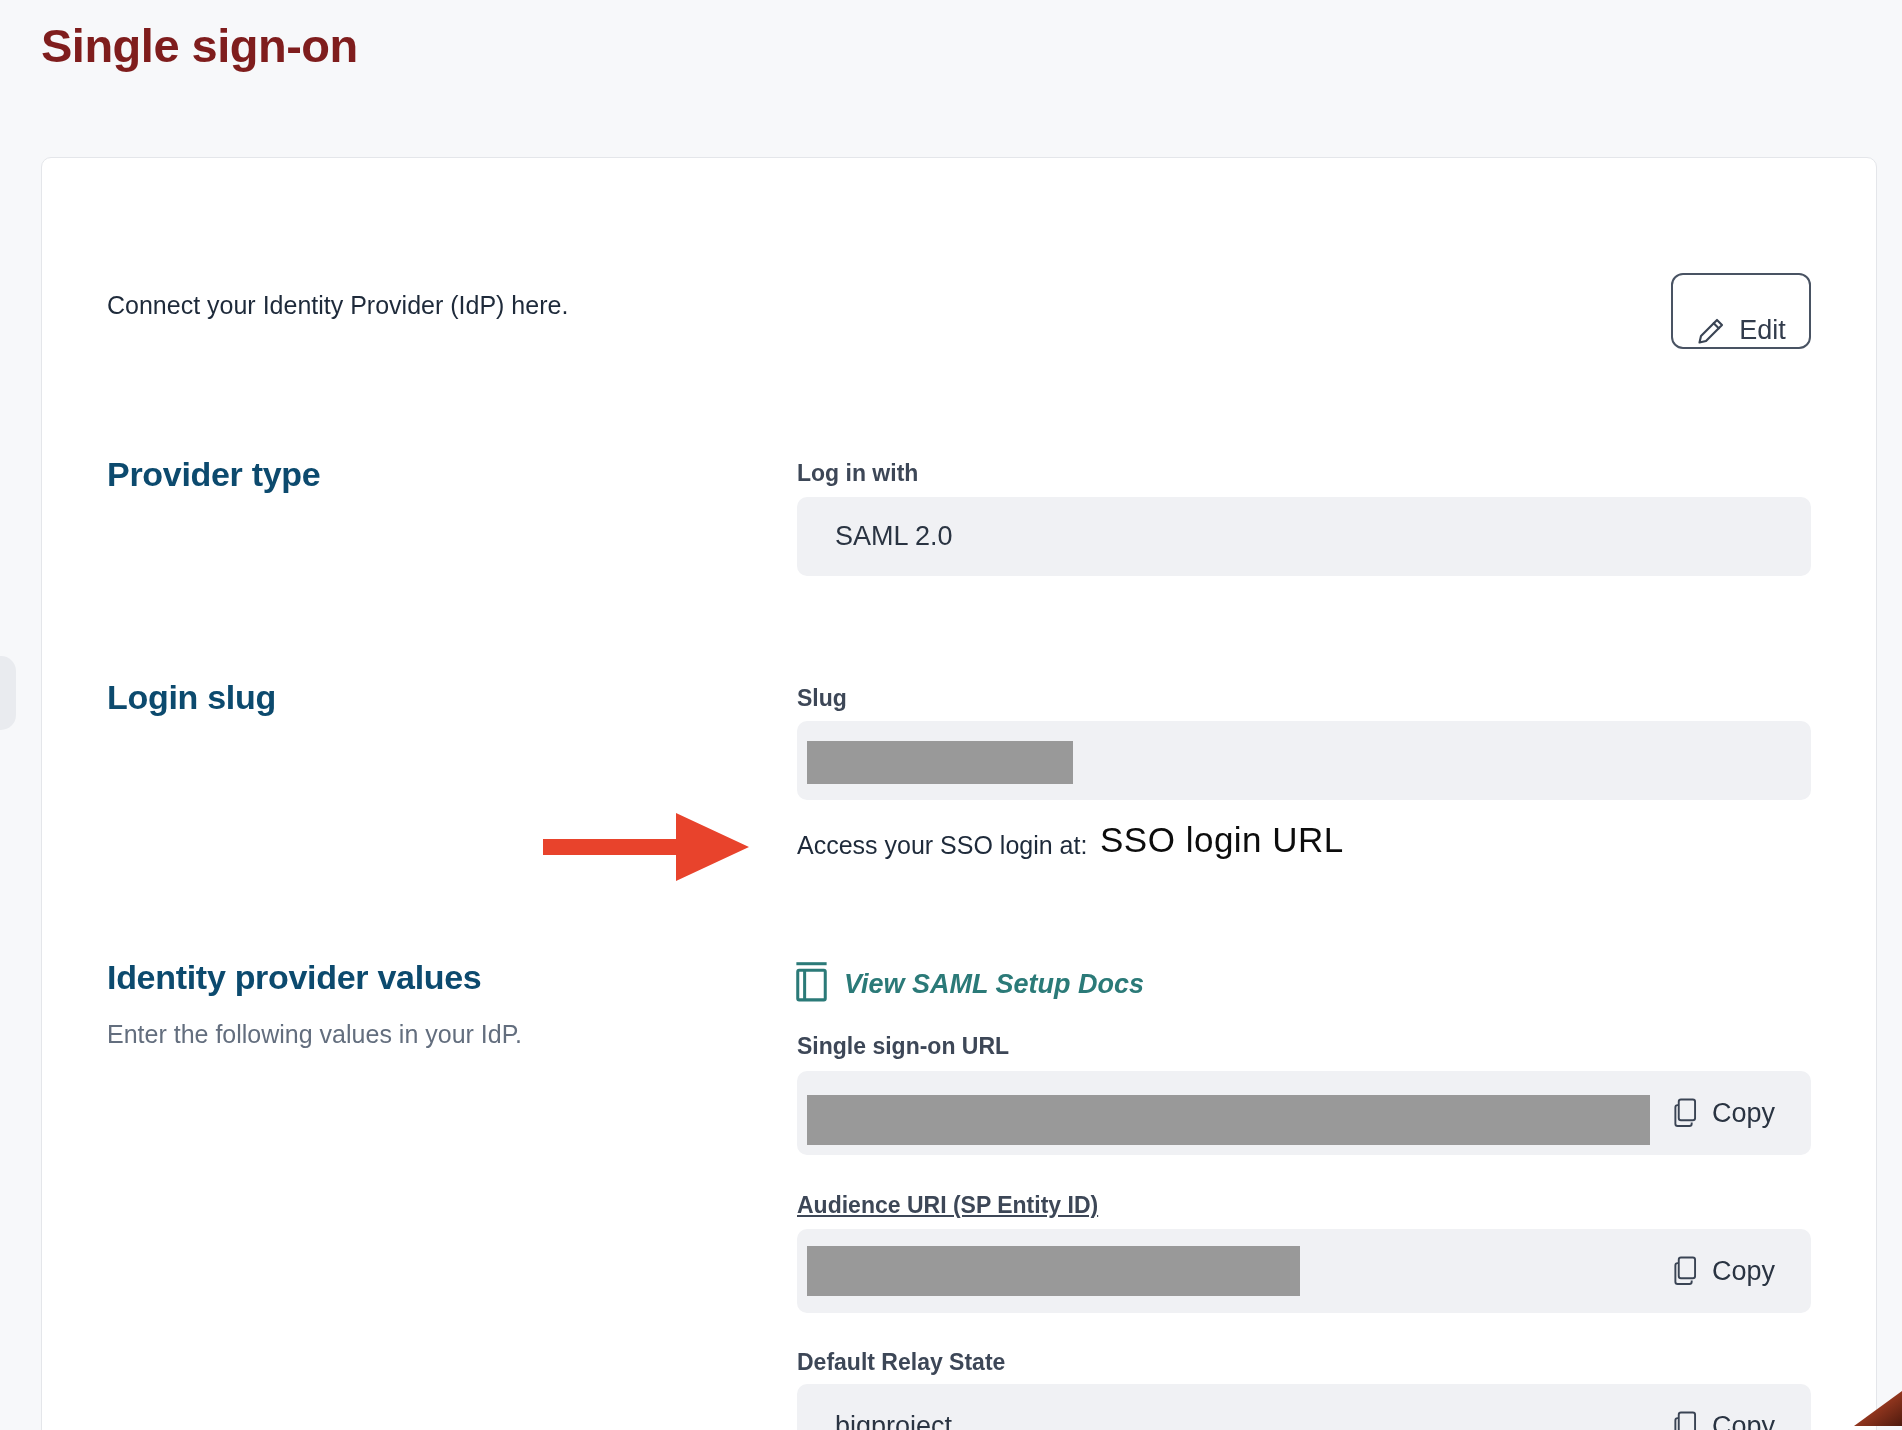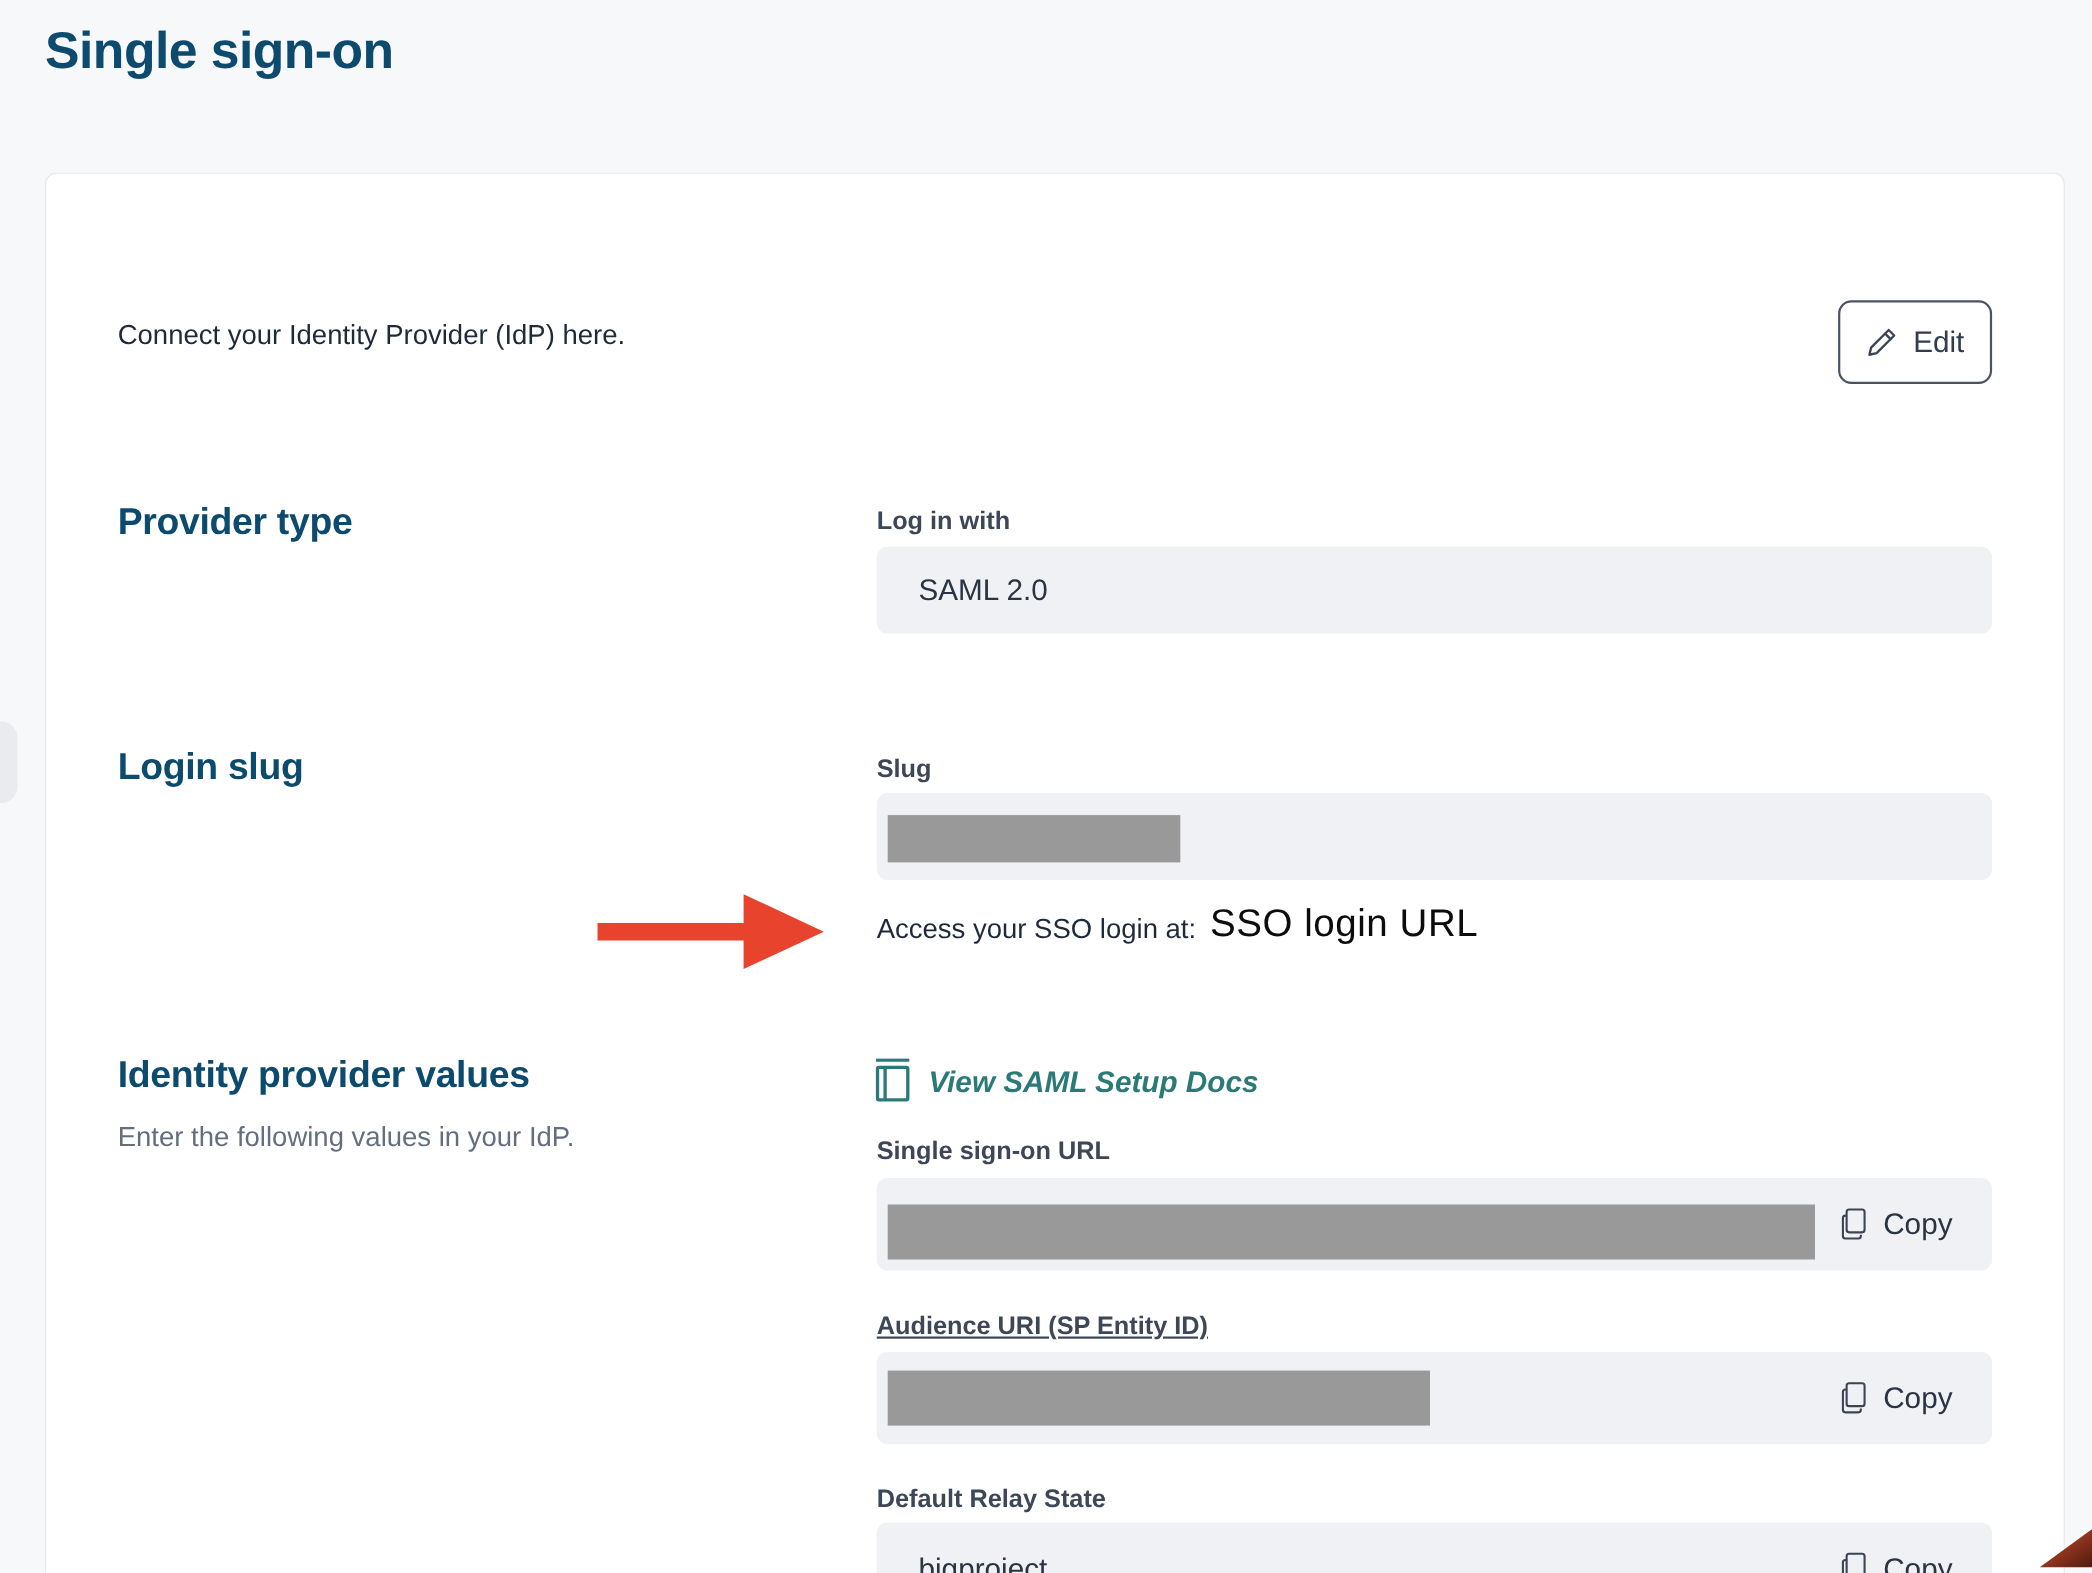--- a/index.html
+++ b/index.html
@@ -7,21 +7,21 @@
     width:1902px;height:1430px;
     background:#f7f8fa;
     font-family:"Liberation Sans", sans-serif;
     overflow:hidden;
     position:relative;
   }
   .page{position:absolute;inset:0;width:1902px;height:1430px;}
 
   .page-title{
     position:absolute;left:41px;top:18px;
-    font-size:47px;font-weight:700;color:#0c4a6e;
+    font-size:47px;font-weight:700;color:#7f1d1d;
     letter-spacing:-0.5px;margin:0;
   }
 
   .left-pill{
     position:absolute;left:-14px;top:656px;width:30px;height:74px;
     background:#e9ebef;border-radius:15px;
   }
 
   .card{
     position:absolute;left:41px;top:157px;width:1836px;height:1320px;
@@ -30,21 +30,21 @@
   }
 
   .intro-text{
     position:absolute;left:107px;top:291px;
     font-size:25px;color:#1e2a3a;
   }
 
   .edit-btn{
     position:absolute;left:1671px;top:273px;width:140px;height:76px;
     background:#ffffff;border:2px solid #495363;border-radius:12px;
-    display:flex;align-items:center;justify-content:center;gap:13px;
+    display:flex;align-items:flex-end;justify-content:center;gap:13px;
     font-family:"Liberation Sans", sans-serif;
     font-size:27px;color:#323c4c;cursor:pointer;box-sizing:border-box;
   }
   .edit-btn svg{display:block;}
 
   .section-heading{
     position:absolute;left:107px;margin:0;
     font-size:34px;font-weight:700;color:#0c4a6e;letter-spacing:-0.3px;
   }
   .h-provider{top:455px;}

